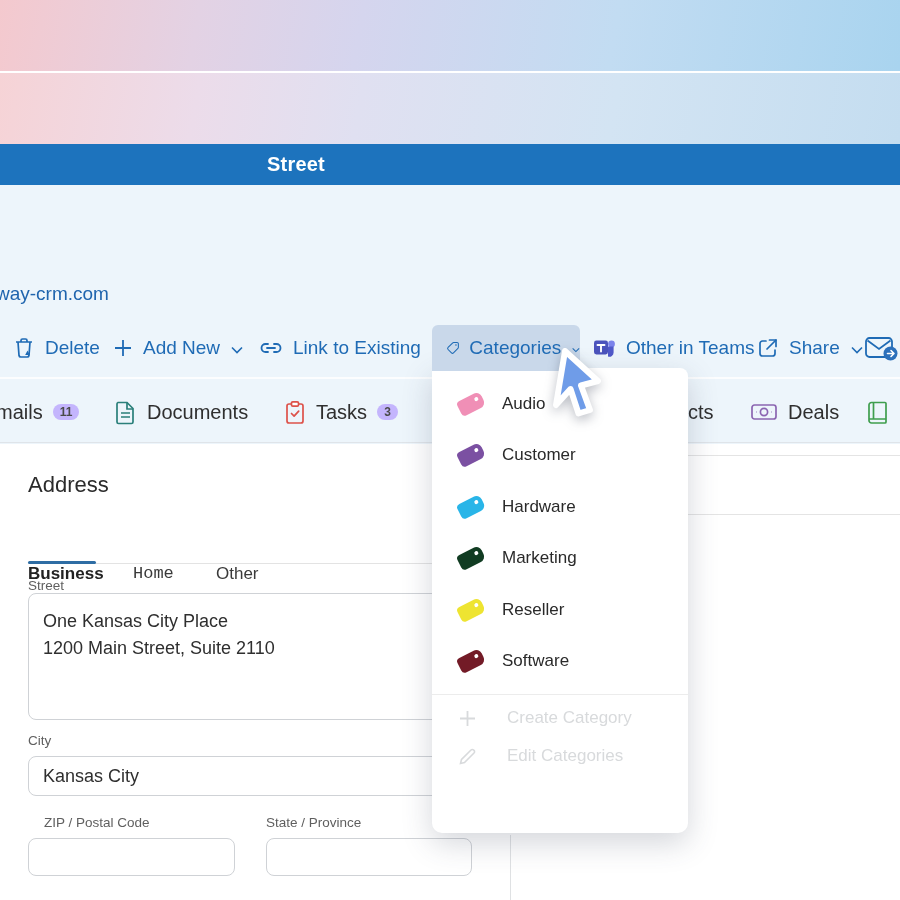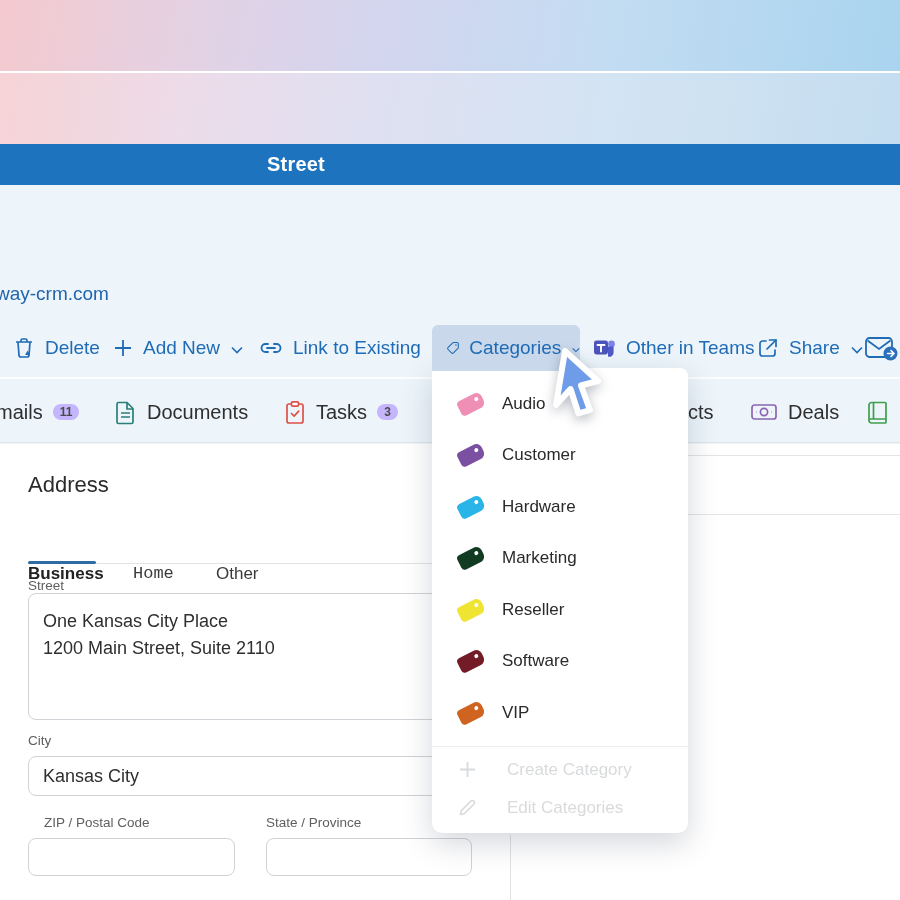--- a/index.html
+++ b/index.html
@@ -254,24 +254,20 @@
     <span>Marketing</span>
   </div>
   <div class="menu-item">
     <span class="tagchip" style="background-color: rgb(238, 228, 49);"></span>
     <span>Reseller</span>
   </div>
   <div class="menu-item">
     <span class="tagchip" style="background-color: rgb(115, 27, 39);"></span>
     <span>Software</span>
   </div>
-  <div class="menu-item">
-    <span class="tagchip" style="background-color: rgb(207, 100, 32);"></span>
-    <span>VIP</span>
-  </div>
   <div class="menu-sep"></div>
   <div class="menu-item disabled">
     <svg width="19" height="19" viewBox="0 0 19 19" fill="none" stroke="#d8dadc" stroke-width="1.8">
         <path d="M9.5 2v15M2 9.5h15"></path>
       </svg>
     <span>Create Category</span>
   </div>
   <div class="menu-item disabled">
     <svg width="19" height="19" viewBox="0 0 19 19" fill="none" stroke="#d8dadc" stroke-width="1.6">
       <path d="M2.5 16.5l1-4L13 3a1.8 1.8 0 0 1 2.6 0l.4.4a1.8 1.8 0 0 1 0 2.6L6.5 15.5z"></path>

